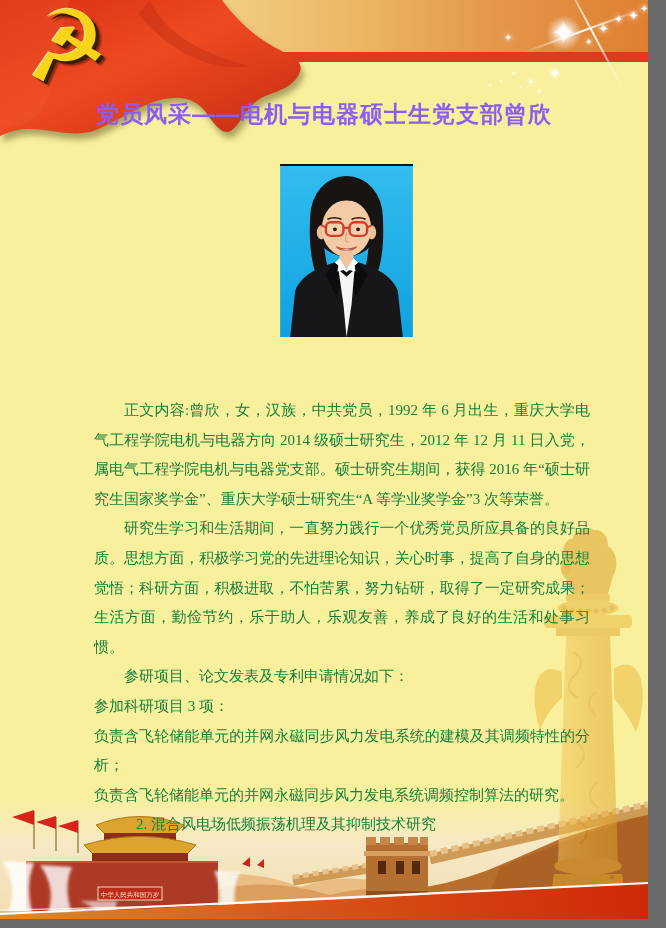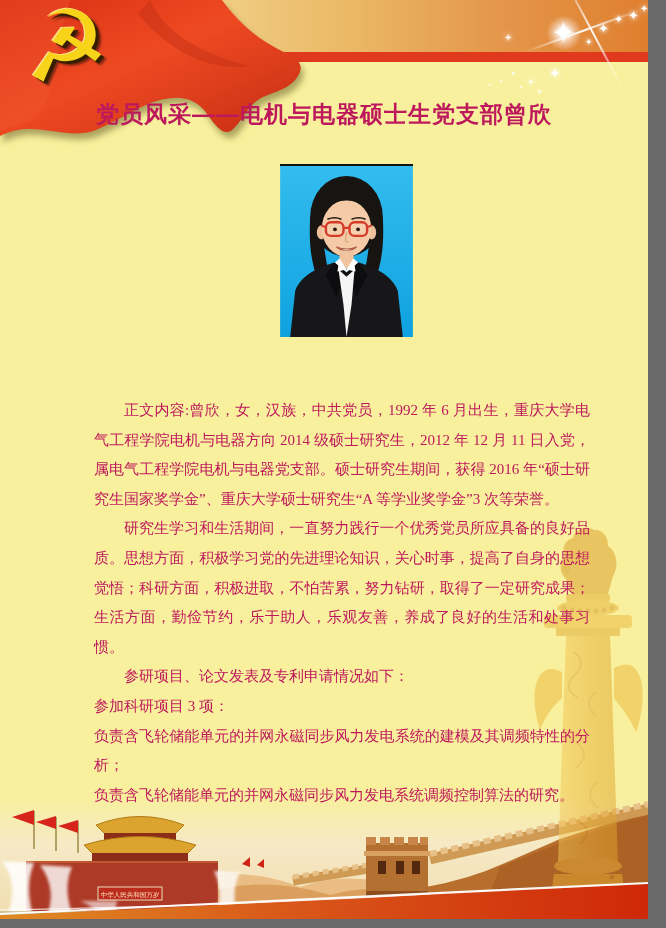--- a/index.html
+++ b/index.html
@@ -35,31 +35,31 @@
   .flag-wrap svg{filter:drop-shadow(3px 6px 3px rgba(110,100,45,.55));}
   .emblem{
     position:absolute;left:22px;top:-10px;font-size:96px;z-index:6;
     color:#f7d31a;transform:rotate(-6deg);
     text-shadow:3px 3px 0 rgba(45,30,0,.9),-1px -1px 0 rgba(255,245,160,.9),5px 5px 2px rgba(0,0,0,.45);
     font-family:"DejaVu Sans",sans-serif;
   }
   
   .title{
     position:absolute;left:96px;top:99px;z-index:7;
-    font-size:23px;font-weight:bold;color:#be185d;letter-spacing:1px;white-space:nowrap;
+    font-size:23px;font-weight:bold;color:#8b5cf6;letter-spacing:1px;white-space:nowrap;
     font-family:"Liberation Sans","DejaVu Sans",sans-serif;
   }
   
   .photo{position:absolute;left:280px;top:164px;width:133px;height:173px;z-index:4;
     border-top:2px solid #111;}
   
   .body-text{
     position:absolute;left:94px;top:396px;width:496px;z-index:6;
     font-family:"Liberation Serif","DejaVu Serif",serif;
-    font-size:15px;line-height:29.6px;color:#be185d;text-align:justify;
+    font-size:15px;line-height:29.6px;color:#15803d;text-align:justify;
   }
   .body-text p{margin:0;}
   .p-indent{text-indent:2em;}
   .p-item{text-indent:2.8em;}
   .p-bold{font-weight:normal;}
   
   .huabiao{position:absolute;left:516px;top:522px;width:132px;height:397px;z-index:2;opacity:.5;}
   
   .scene{position:absolute;left:0;top:795px;width:648px;height:124px;z-index:1;}
   .ribbon{position:absolute;left:0;top:869px;width:648px;height:50px;z-index:3;}
@@ -161,20 +161,21 @@
     </svg>
   </div>
 
   <div class="body-text">
     <p class="p-indent">正文内容:曾欣，女，汉族，中共党员，1992 年 6 月出生，重庆大学电气工程学院电机与电器方向 2014 级硕士研究生，2012 年 12 月 11 日入党，属电气工程学院电机与电器党支部。硕士研究生期间，获得 2016 年“硕士研究生国家奖学金”、重庆大学硕士研究生“A 等学业奖学金”3 次等荣誉。</p>
     <p class="p-indent">研究生学习和生活期间，一直努力践行一个优秀党员所应具备的良好品质。思想方面，积极学习党的先进理论知识，关心时事，提高了自身的思想觉悟；科研方面，积极进取，不怕苦累，努力钻研，取得了一定研究成果；生活方面，勤俭节约，乐于助人，乐观友善，养成了良好的生活和处事习惯。</p>
     <p class="p-indent">参研项目、论文发表及专利申请情况如下：</p>
     <p class="p-bold">参加科研项目 3 项：</p>
     <p>负责含飞轮储能单元的并网永磁同步风力发电系统的建模及其调频特性的分析；</p>
     <p>负责含飞轮储能单元的并网永磁同步风力发电系统调频控制算法的研究。</p>
+    <p class="p-item">2. 混合风电场低频振荡机理及其抑制技术研究</p>
 
   </div>
 
   <div class="huabiao">
     <svg width="132" height="397" viewBox="0 0 132 397" aria-hidden="true">
       <defs>
         <linearGradient id="shaftG" x1="0" y1="0" x2="1" y2="0">
           <stop offset="0" stop-color="#f4c85a"></stop>
           <stop offset="0.5" stop-color="#eab23a"></stop>
           <stop offset="1" stop-color="#dfa32c"></stop>

